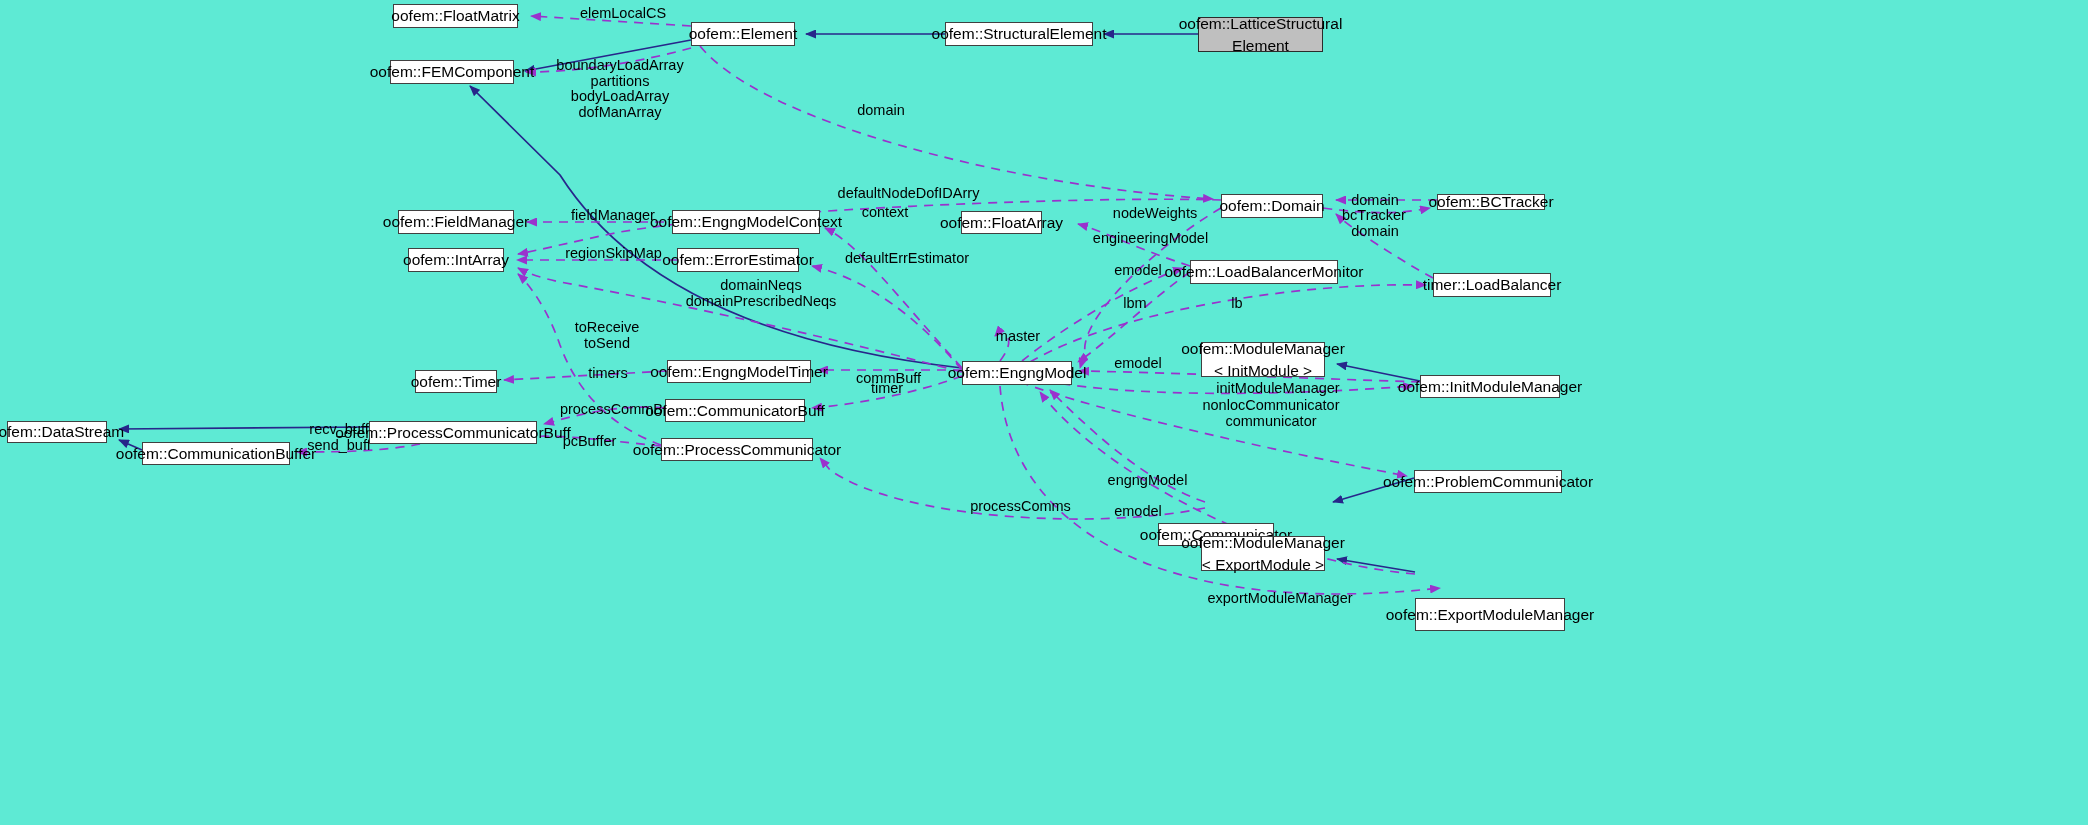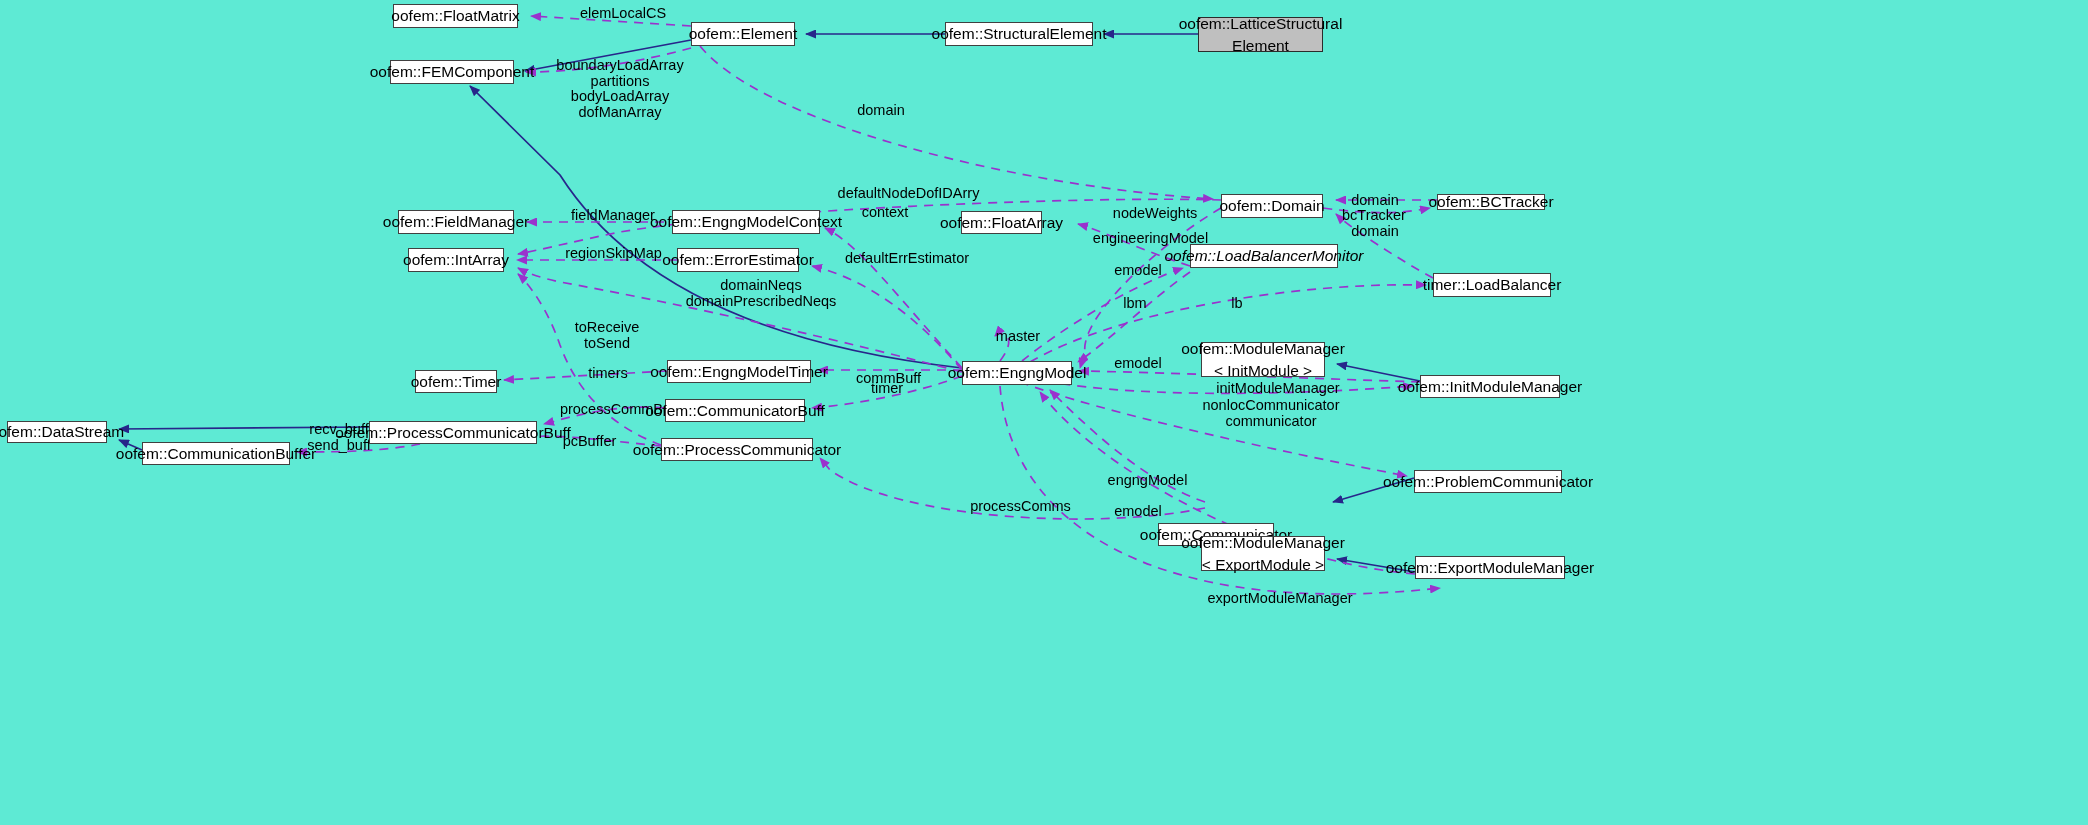--- a/index.html
+++ b/index.html
@@ -128,38 +128,38 @@
   <div class="node focus two-line" style="left:1198px;top:17px;width:125px;height:35px;">oofem::LatticeStructural
 Element</div>
   <div class="node" style="left:390px;top:60px;width:124px;height:24px;">oofem::FEMComponent</div>
   <div class="node" style="left:398px;top:210px;width:116px;height:24px;">oofem::FieldManager</div>
   <div class="node" style="left:408px;top:248px;width:96px;height:24px;">oofem::IntArray</div>
   <div class="node" style="left:672px;top:210px;width:148px;height:24px;">oofem::EngngModelContext</div>
   <div class="node" style="left:677px;top:248px;width:122px;height:24px;">oofem::ErrorEstimator</div>
   <div class="node" style="left:961px;top:211px;width:81px;height:23px;">oofem::FloatArray</div>
   <div class="node" style="left:1221px;top:194px;width:102px;height:24px;">oofem::Domain</div>
   <div class="node" style="left:1437px;top:194px;width:108px;height:16px;">oofem::BCTracker</div>
-  <div class="node" style="left:1190px;top:244px;width:148px;height:24px;font-style:italic;">oofem::LoadBalancerMonitor</div>
+  <div class="node" style="left:1190px;top:260px;width:148px;height:24px;">oofem::LoadBalancerMonitor</div>
   <div class="node" style="left:1433px;top:273px;width:118px;height:24px;">timer::LoadBalancer</div>
   <div class="node" style="left:415px;top:370px;width:82px;height:23px;">oofem::Timer</div>
   <div class="node" style="left:667px;top:360px;width:144px;height:23px;">oofem::EngngModelTimer</div>
   <div class="node" style="left:962px;top:361px;width:110px;height:24px;">oofem::EngngModel</div>
   <div class="node two-line" style="left:1201px;top:342px;width:124px;height:35px;">oofem::ModuleManager
 &lt; InitModule &gt;</div>
   <div class="node" style="left:1420px;top:375px;width:140px;height:23px;">oofem::InitModuleManager</div>
   <div class="node" style="left:665px;top:399px;width:140px;height:23px;">oofem::CommunicatorBuff</div>
   <div class="node" style="left:7px;top:421px;width:100px;height:22px;">oofem::DataStream</div>
   <div class="node" style="left:369px;top:421px;width:168px;height:23px;">oofem::ProcessCommunicatorBuff</div>
   <div class="node" style="left:142px;top:442px;width:148px;height:23px;">oofem::CommunicationBuffer</div>
   <div class="node" style="left:661px;top:438px;width:152px;height:23px;">oofem::ProcessCommunicator</div>
   <div class="node" style="left:1414px;top:470px;width:148px;height:23px;">oofem::ProblemCommunicator</div>
   <div class="node" style="left:1158px;top:496px;width:116px;height:23px;margin-top:27px;">oofem::Communicator</div>
   <div class="node two-line" style="left:1201px;top:536px;width:124px;height:35px;">oofem::ModuleManager
 &lt; ExportModule &gt;</div>
-  <div class="node" style="left:1415px;top:556px;width:150px;height:23px;text-align:right;">oofem::ExportModuleManager</div>
+  <div class="node" style="left:1415px;top:598px;width:150px;height:33px;text-align:right;">oofem::ExportModuleManager</div>
 
   <div class="edge-label" style="left:563px;top:6px;width:120px;">elemLocalCS</div>
   <div class="edge-label" style="left:545px;top:58px;width:150px;">boundaryLoadArray
 partitions
 bodyLoadArray
 dofManArray</div>
   <div class="edge-label" style="left:846px;top:103px;width:70px;">domain</div>
   <div class="edge-label" style="left:826px;top:186px;width:165px;">defaultNodeDofIDArry</div>
   <div class="edge-label" style="left:558px;top:208px;width:110px;">fieldManager</div>
   <div class="edge-label" style="left:850px;top:205px;width:70px;">context</div>

